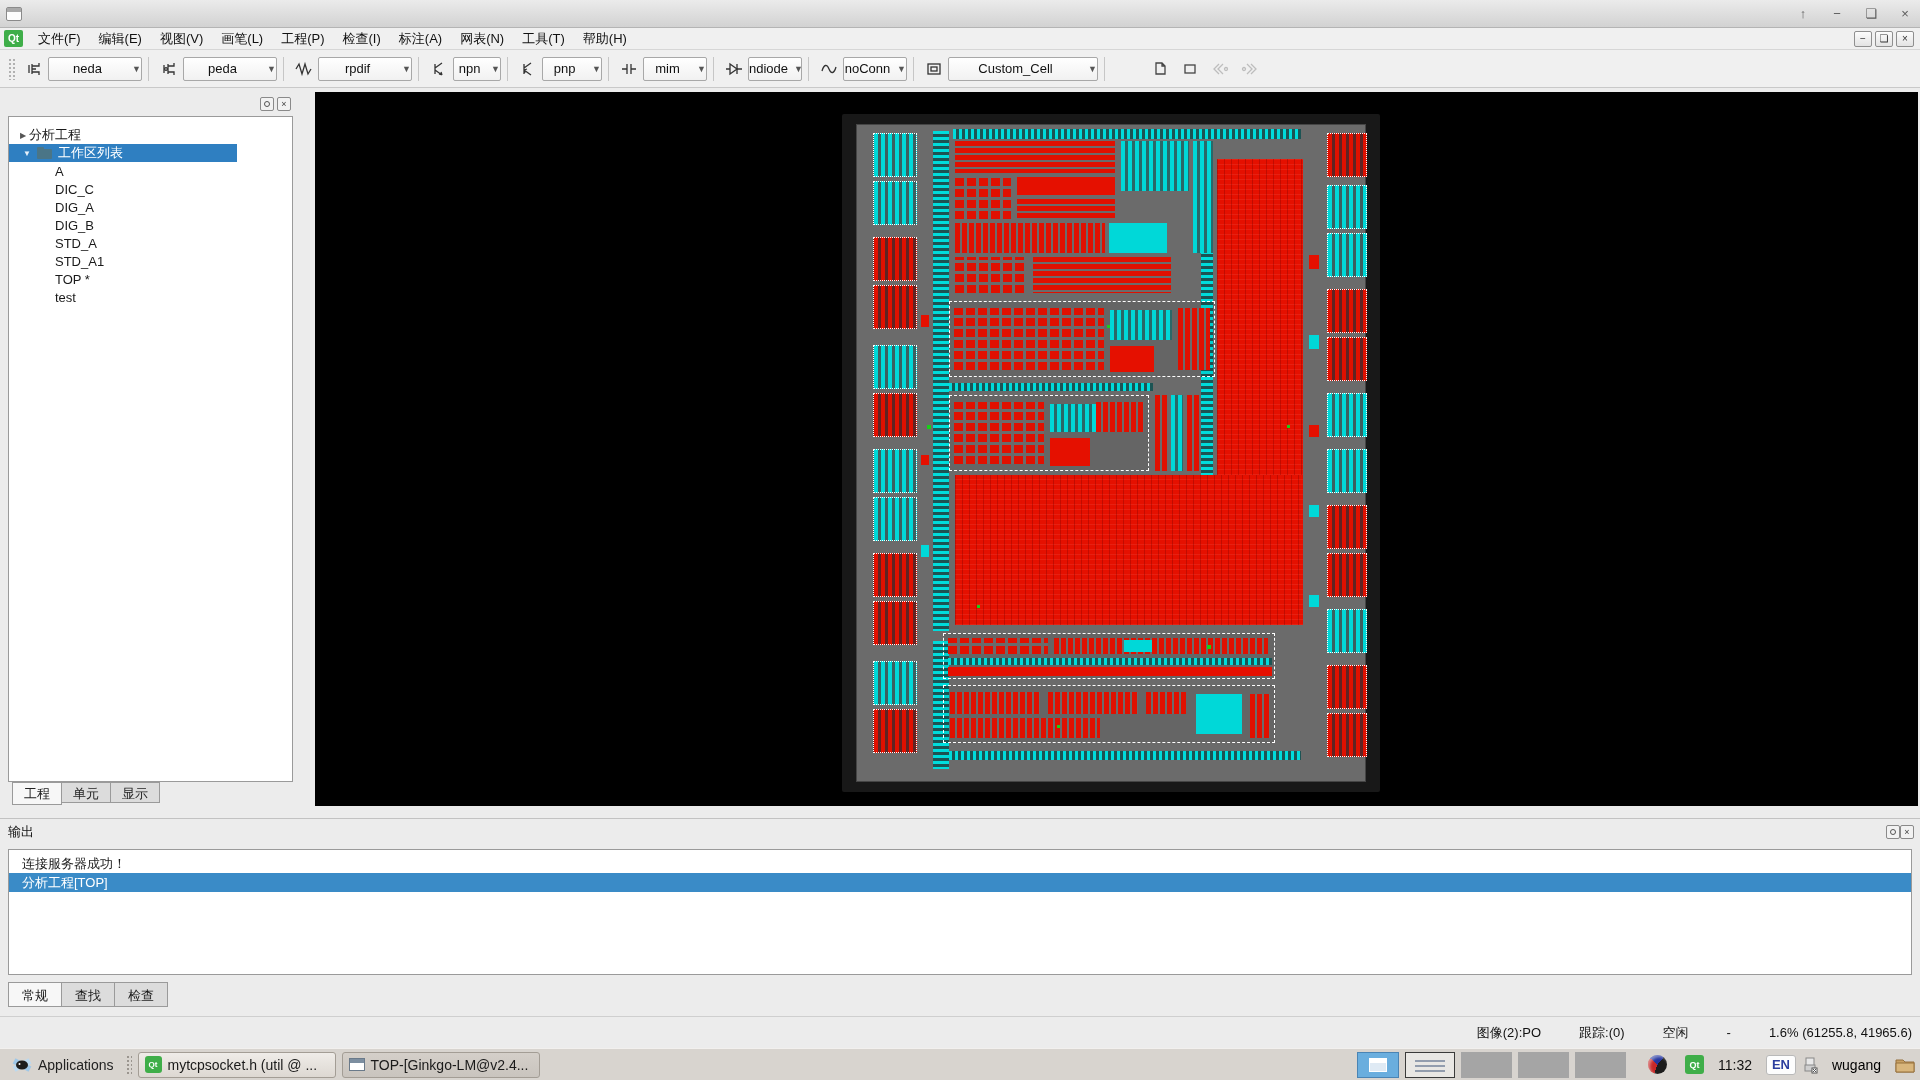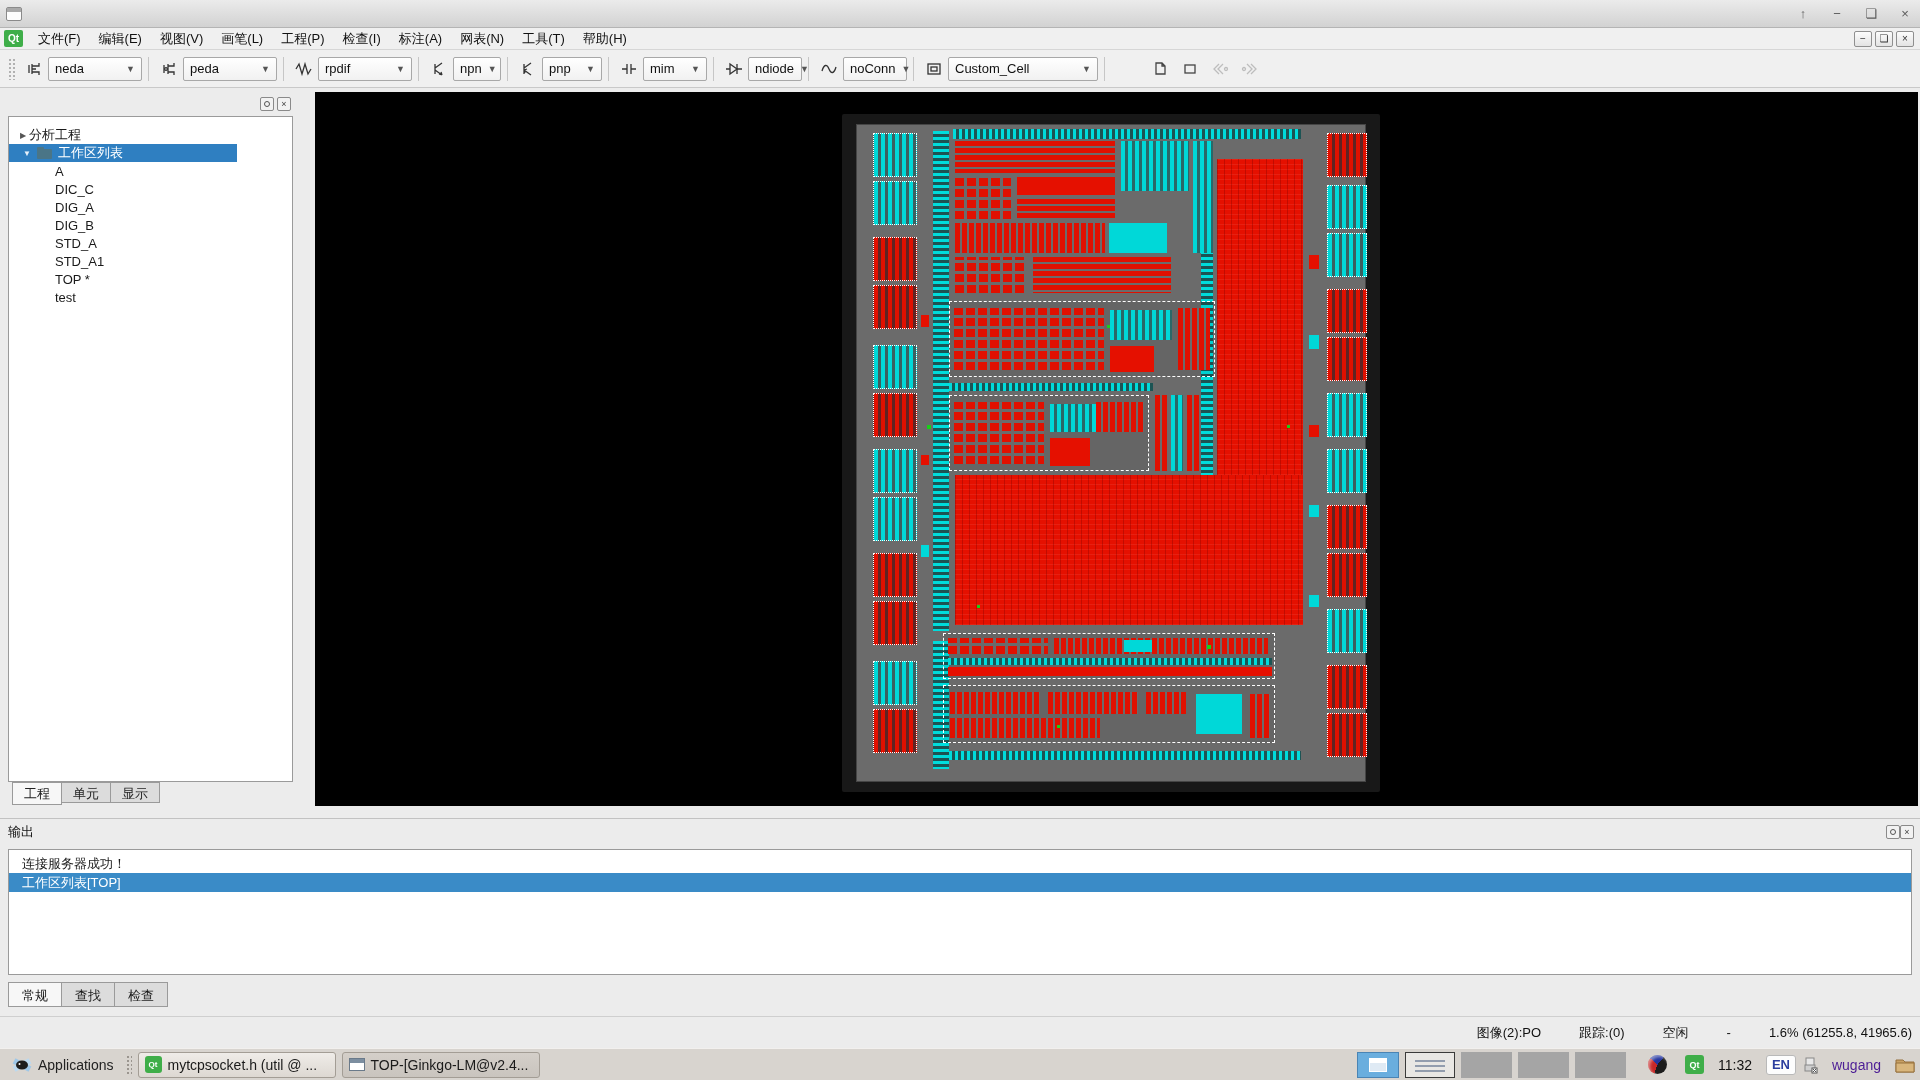--- a/index.html
+++ b/index.html
@@ -25,21 +25,21 @@
   .mdi-btn { width:18px; height:16px; border:1px solid #8f8f8f; background:linear-gradient(#fcfcfc,#e3e3e3);
              font-size:10px; color:#333; display:flex; align-items:center; justify-content:center; border-radius:2px; }
 
   .toolbar { height:38px; background:#f0f0f0; border-bottom:1px solid #c9c9c9; display:flex; align-items:center; padding:0 4px; }
   .tb-handle { width:8px; height:22px; margin:0 4px;
                background-image:radial-gradient(#b1b1b1 1px, transparent 1.2px); background-size:4px 4px; }
   .tb-sep { width:1px; height:24px; background:#c6c6c6; margin:0 6px; }
   .tb-ico { width:20px; height:20px; margin:0 4px; display:flex; align-items:center; justify-content:center; }
   .tb-ico svg { stroke:#333; fill:none; stroke-width:1.3; }
   .combo { height:24px; border:1px solid #a8a8a8; border-radius:2px; background:linear-gradient(#ffffff,#f1f1f1);
-           display:flex; align-items:center; padding:0 6px; gap:6px; }
+           display:flex; align-items:center; padding:0 0; gap:6px;text-align:center; }
   .combo .val { flex:1; color:#111; }
   .combo .arr { color:#555; font-size:9px; }
   .tb-act { width:26px; height:24px; display:flex; align-items:center; justify-content:center; border-radius:2px; margin:0 2px; }
   .tb-act svg { stroke:#444; fill:none; stroke-width:1.3; }
   .tb-act.dis svg { stroke:#bdbdbd; }
 
   
   .main { position:relative; height:730px; background:#ececec; }
   .dock-left { position:absolute; left:8px; top:4px; width:285px; bottom:12px; display:flex; flex-direction:column; }
   .dock-head { height:24px; display:flex; align-items:center; justify-content:flex-end; gap:3px; padding-right:2px; }
@@ -121,21 +121,21 @@
   .logo-scribble { width:30px; height:14px; background:repeating-linear-gradient(0deg,#7d8aa0 0 2px,transparent 2px 5px); opacity:.8; }
   .redact-blk { width:51px; height:26px; background:#a5a5a5; }
   .sphere-ico { width:19px; height:19px; border-radius:50%;
      background:conic-gradient(from 200deg,#c62828 0 110deg,#24359f 110deg 200deg,#1c1c1c 200deg 360deg);
      box-shadow:inset 2px 2px 3px rgba(255,255,255,.45); }
   .qt-tray { width:19px; height:19px; background:#3fae49; border-radius:3px; color:#fff; font-weight:bold; font-size:9px;
              display:flex; align-items:center; justify-content:center; }
   .clock { font-size:14px; color:#111; margin:0 8px; }
   .en-box { width:30px; height:20px; background:#fdfdfd; border:1px solid #b9b9b9; border-radius:3px; color:#2c3e9e;
             font-weight:bold; font-size:13px; display:flex; align-items:center; justify-content:center; }
-  .user { font-size:14px; color:#4c1d95; margin:0 8px; }
+  .user { font-size:14px; color:#000000; margin:0 8px; }
 </style>
 </head>
 <body>
 
 <div>
 
   <div class="titlebar">
     <div class="win-icon"></div>
     <div class="tb-btns">
       <div class="tb-btn">↑</div>
@@ -456,21 +456,21 @@
       <div class="dock-btn">
           <span class="sq"></span>
         </div>
       <div class="dock-btn">×</div>
     </div>
     <div class="out-list">
       <div class="orow">
           <span>连接服务器成功！</span>
         </div>
       <div class="orow sel">
-          <span>工作区列表[TOP]</span>
+          <span>分析工程[TOP]</span>
         </div>
     </div>
     <div class="out-tabs">
       <div class="otab active">常规</div>
       <div class="otab">查找</div>
       <div class="otab">检查</div>
     </div>
   </div>
 
   <div class="statusbar">

